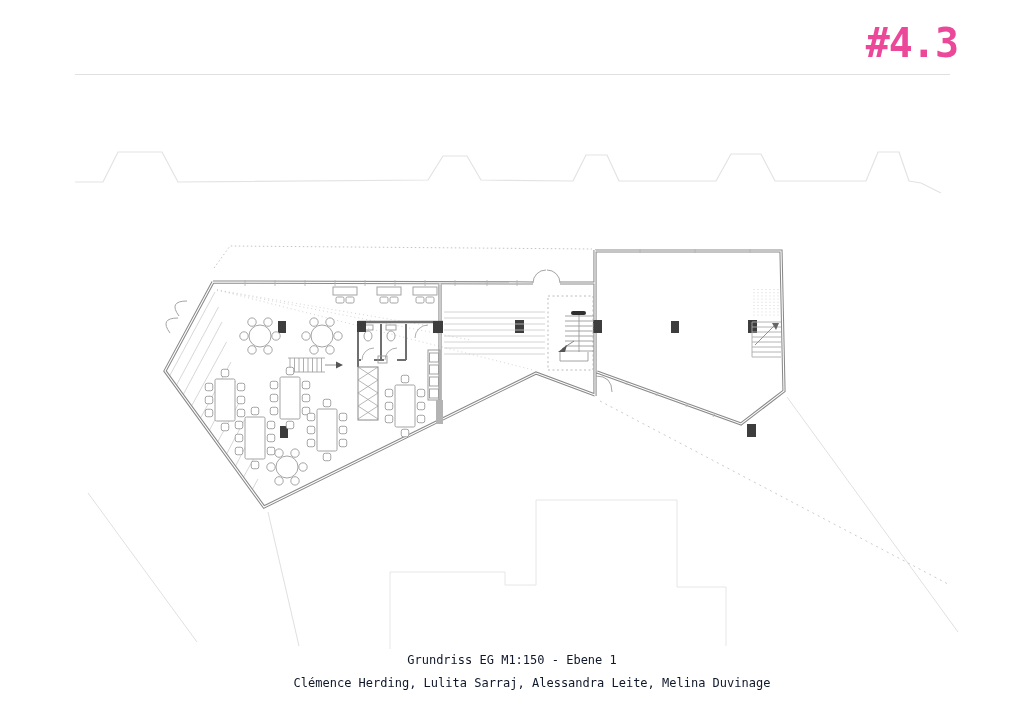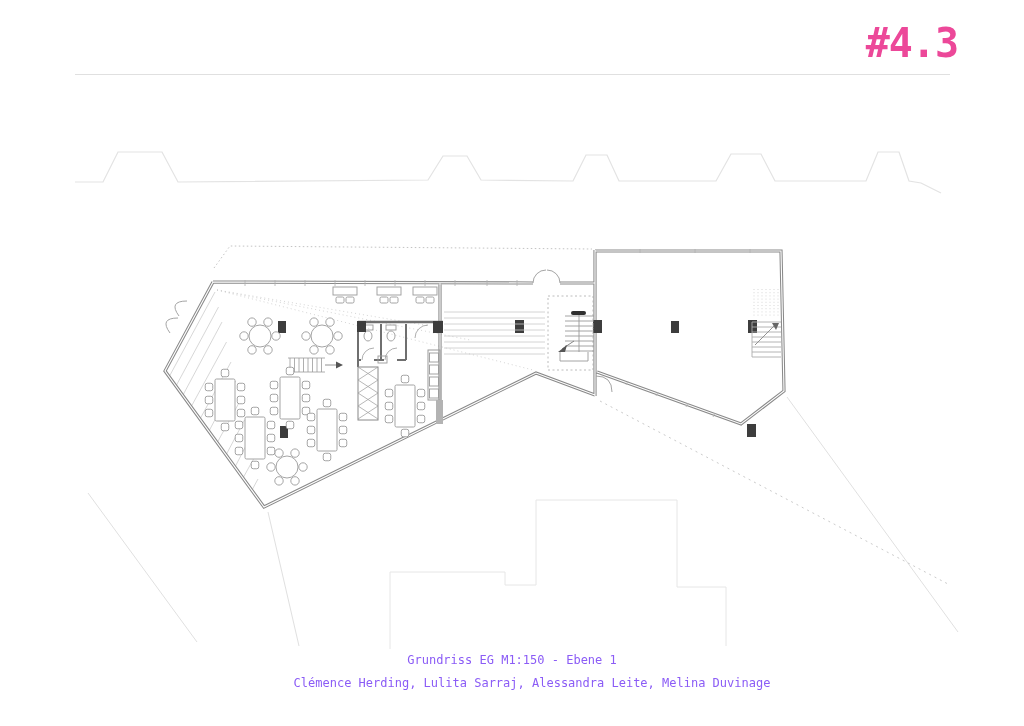--- a/index.html
+++ b/index.html
@@ -2,21 +2,21 @@
 <html><head>
 <meta charset="utf-8">
 <style>
   html,body{margin:0;padding:0;background:#f3f3f3;}
   .page{position:relative;width:1024px;height:726px;background:#ffffff;overflow:hidden;
         font-family:"DejaVu Sans Mono",monospace;}
   .sheet-number{position:absolute;top:20px;right:66px;font-size:40px;font-weight:bold;
         color:#ec4899;letter-spacing:-1px;white-space:nowrap;}
   .header-rule{position:absolute;top:74px;left:75px;width:875px;height:1px;background:#e0e0e0;}
   .plan-svg{position:absolute;left:0;top:0;width:1024px;height:726px;}
-  .caption{position:absolute;left:0;right:0;top:653px;text-align:center;color:#8b5cf6;}
+  .caption{position:absolute;left:0;right:0;top:653px;text-align:center;color:#0f172a;}
   .caption .line1{font-size:12px;line-height:15px;}
   .caption .line2{font-size:12px;line-height:15px;margin-top:8px;margin-left:40px;}
 </style>
 </head>
 <body>
 
 <div class="page">
 
   <div class="sheet-number">#4.3</div>
   <div class="header-rule"></div>

